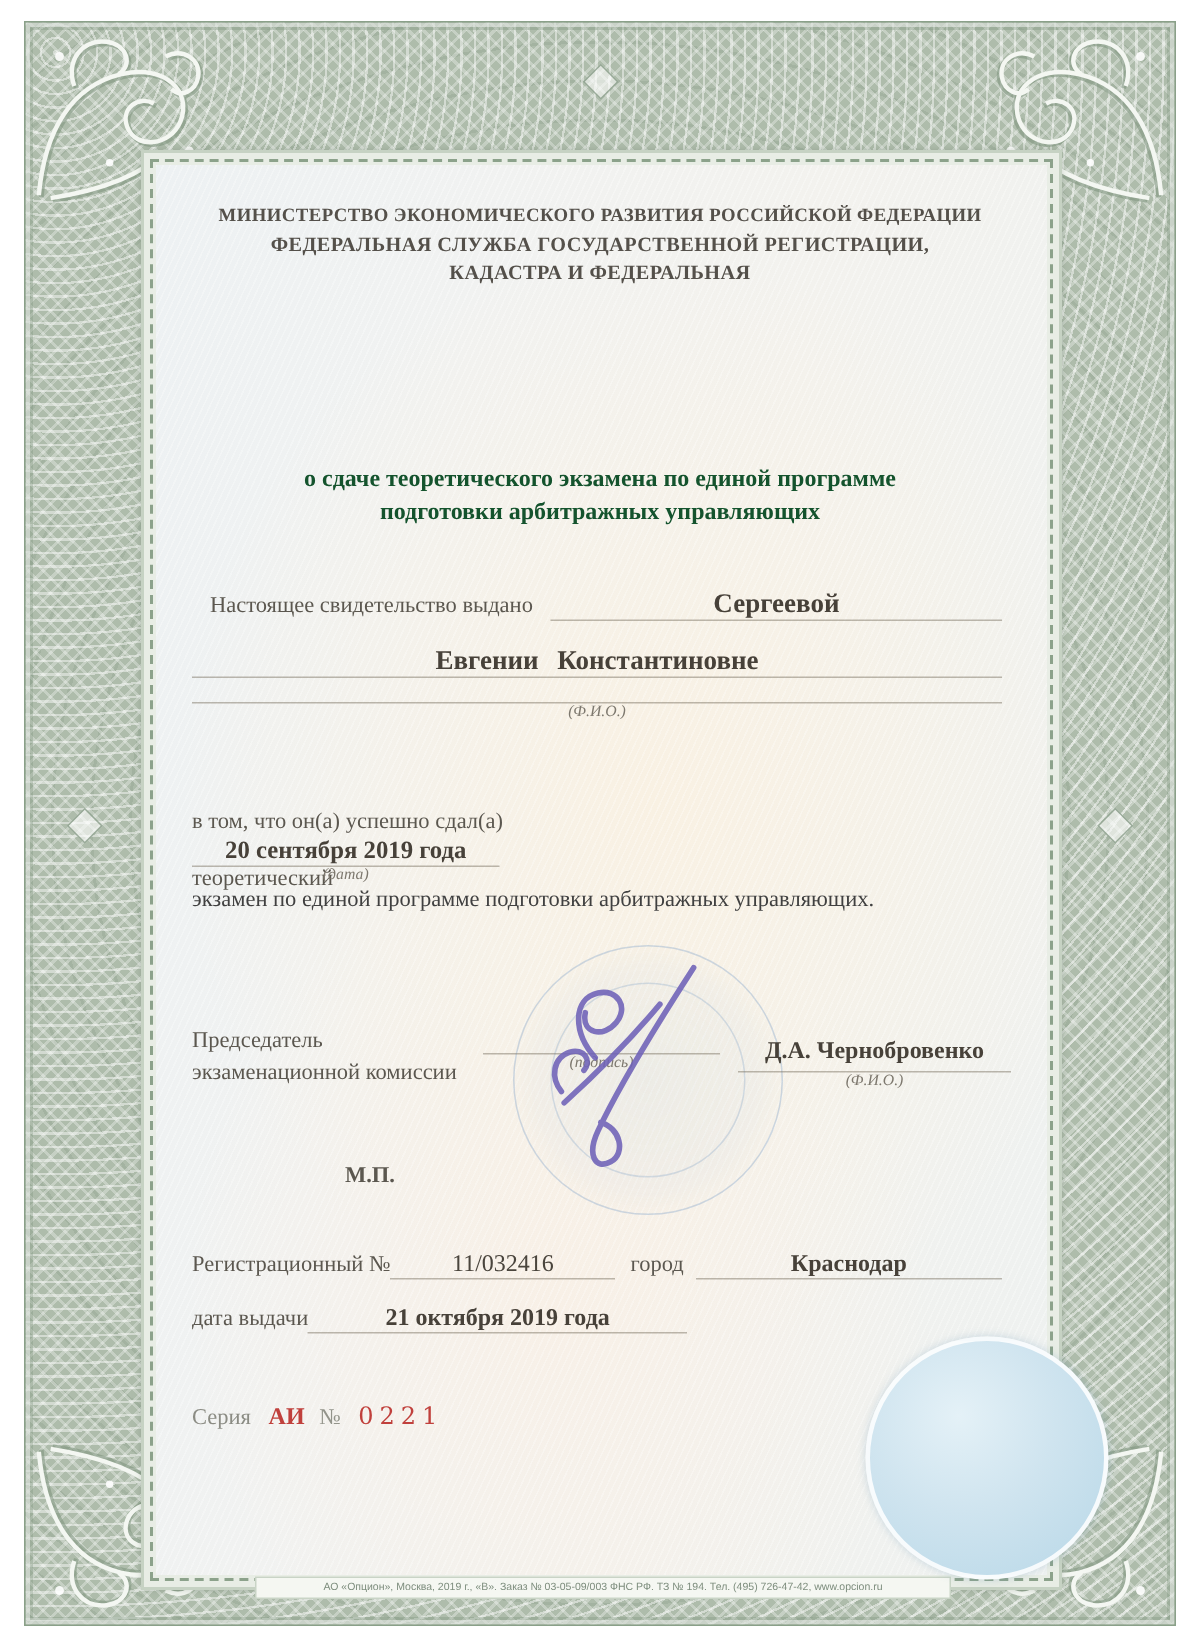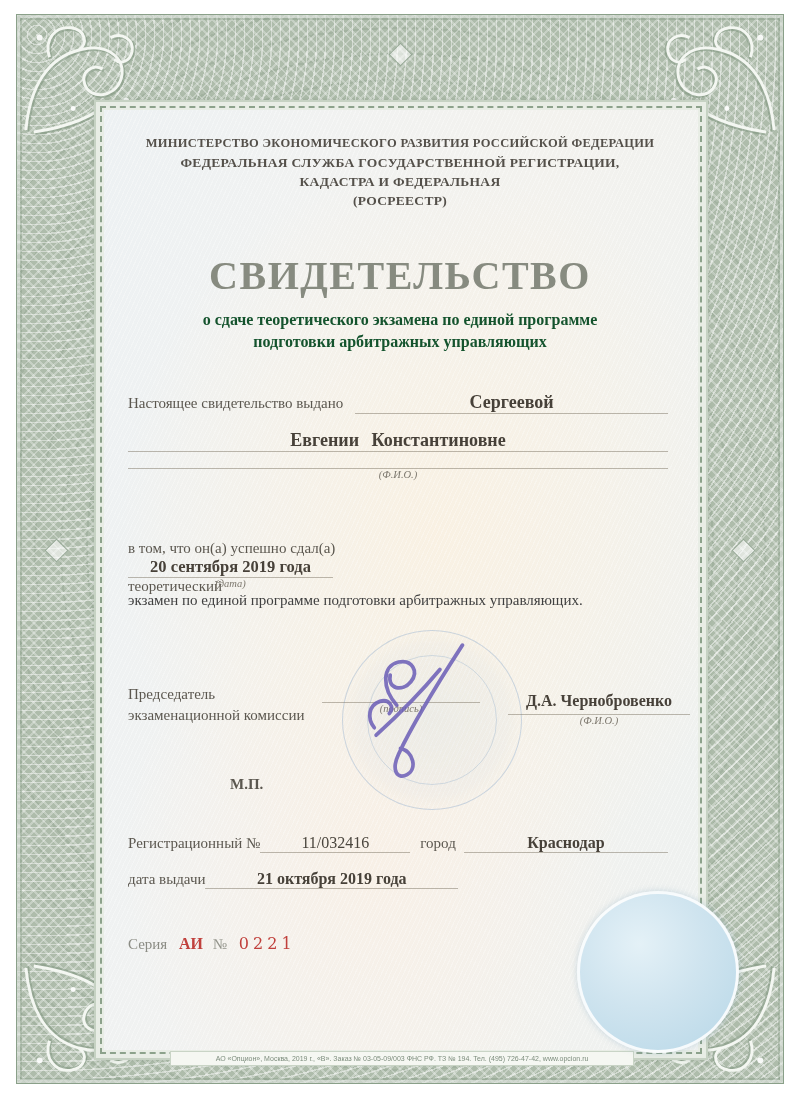--- a/index.html
+++ b/index.html
@@ -67,35 +67,35 @@
     color:#878b80;letter-spacing:1.5px;}
   .subtitle{left:110px;width:580px;top:309px;text-align:center;font-size:16px;font-weight:bold;
     color:#14532d;line-height:22px;}
 
   .field-row{display:flex;align-items:baseline;color:#5b574f;font-size:15px;}
   .ul{border-bottom:1px solid rgba(125,118,102,.5);text-align:center;position:relative;}
   .val-bold{font-weight:bold;color:#474139;}
   .caption{position:absolute;left:0;right:0;top:100%;margin-top:1px;text-align:center;
     font-style:italic;font-size:10.5px;color:#7d786e;font-weight:normal;}
 
-  .row-issued{left:128px;right:132px;top:392px;height:24px;gap:12px;}
+  .row-issued{left:140px;right:132px;top:392px;height:24px;gap:12px;}
   .row-issued .ul{flex:1;font-size:18px;}
   .row-name{left:128px;right:132px;top:430px;height:24px;}
   .row-name .ul{flex:1;font-size:18px;word-spacing:8px;}
   .row-empty{left:128px;right:132px;top:468px;height:22px;}
   .row-empty .ul{flex:1;font-size:14px;}
 
   .row-passed{left:128px;right:120px;top:540px;height:26px;flex-direction:column;}
   .row-passed .ul{width:205px;font-size:16.5px;}
   .row-exam2{left:128px;right:120px;top:592px;font-size:15px;color:#404040;}
 
   .chairman-label{left:128px;top:684px;font-size:15px;color:#5b574f;line-height:21px;}
   .sig-field{left:322px;top:702px;width:158px;height:24px;}
   .sig-field .ul{flex:1;}
-  .name-field{left:508px;top:692px;width:182px;}
+  .name-field{left:492px;top:692px;width:182px;}
   .name-field .name{font-weight:bold;font-size:16px;color:#474139;text-align:center;
     padding-bottom:4px;border-bottom:1px solid rgba(125,118,102,.5);position:relative;}
   .mp{left:230px;top:776px;font-size:15px;color:#5b574f;font-weight:bold;}
 
   .row-reg{left:128px;right:132px;top:834px;height:26px;}
   .row-reg .ul-reg{width:150px;font-size:16px;color:#4a453d;}
   .row-reg .lbl2{margin:0 8px 0 10px;}
   .row-reg .ul-city{flex:1;font-size:16px;}
   .row-date{left:128px;top:870px;width:330px;height:26px;}
   .row-date .ul{flex:1;font-size:16px;}
@@ -171,24 +171,22 @@
   <div class="edge-gem gem-right"></div>
 
   <div class="band-rim abs" style="z-index:2"></div>
   <div class="content"></div>
   <div class="micro-frame"></div>
 
   <div class="abs header-block">
     <div class="hdr-ministry">МИНИСТЕРСТВО ЭКОНОМИЧЕСКОГО РАЗВИТИЯ РОССИЙСКОЙ ФЕДЕРАЦИИ</div>
     <div class="hdr-service">ФЕДЕРАЛЬНАЯ СЛУЖБА ГОСУДАРСТВЕННОЙ РЕГИСТРАЦИИ,</div>
     <div class="hdr-service">КАДАСТРА И ФЕДЕРАЛЬНАЯ</div>
-    <div class="hdr-service">(РОСРЕЕСТР)</div>
-  </div>
-
-  <div class="abs title">СВИДЕТЕЛЬСТВО</div>
+  </div>
+
   <div class="abs subtitle">
     <div>о сдаче теоретического экзамена по единой программе</div>
     <div>подготовки арбитражных управляющих</div>
   </div>
 
   <div class="abs field-row row-issued">
     <span>Настоящее свидетельство выдано</span>
     <span class="ul val-bold">Сергеевой</span>
   </div>
   <div class="abs field-row row-name">

